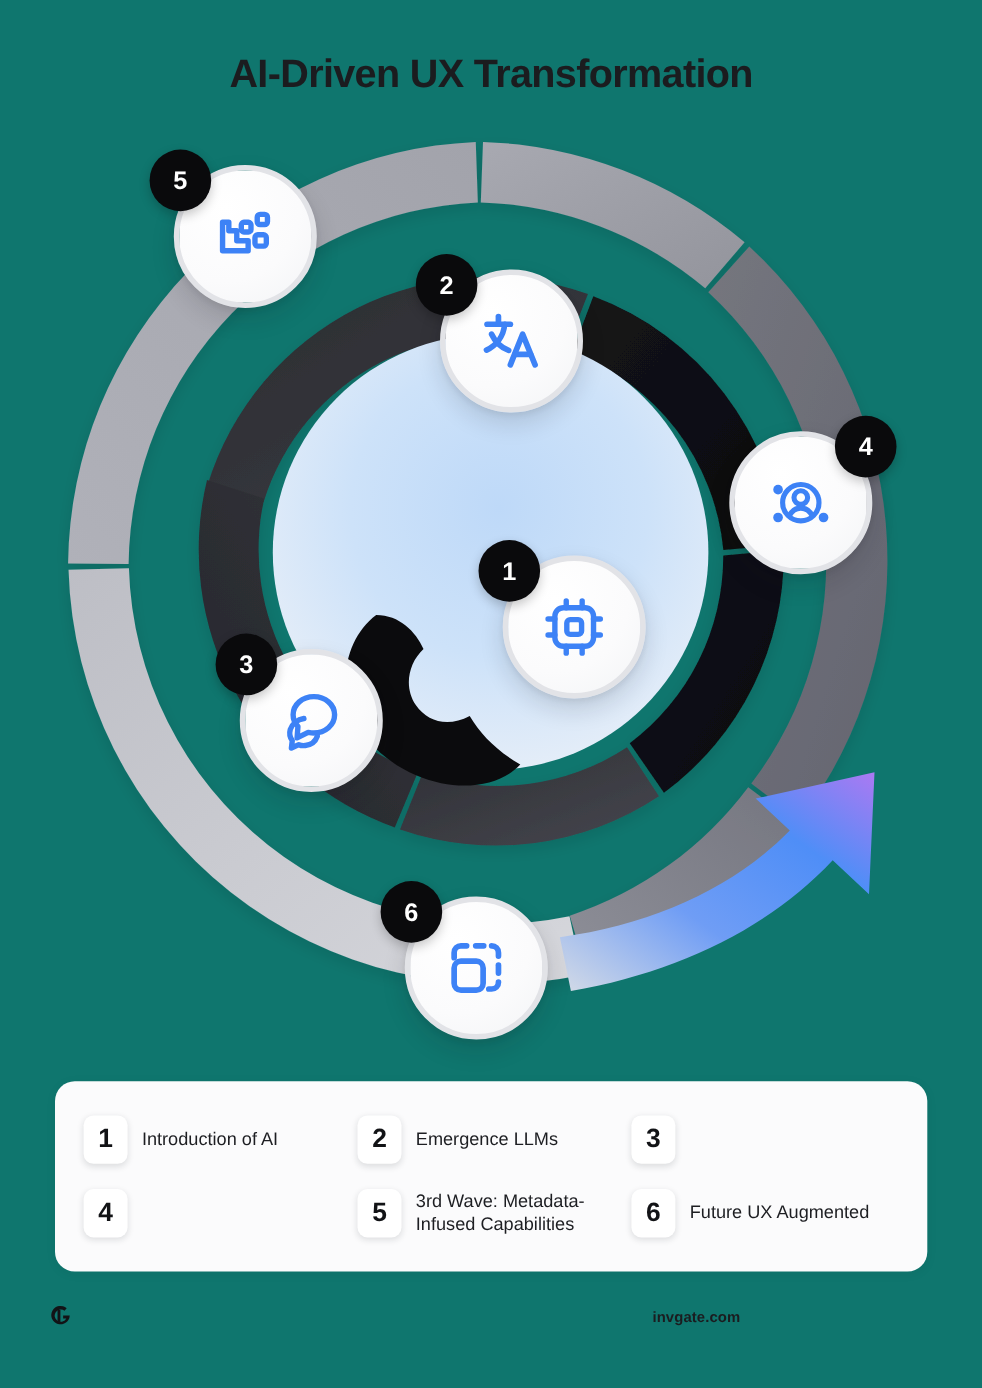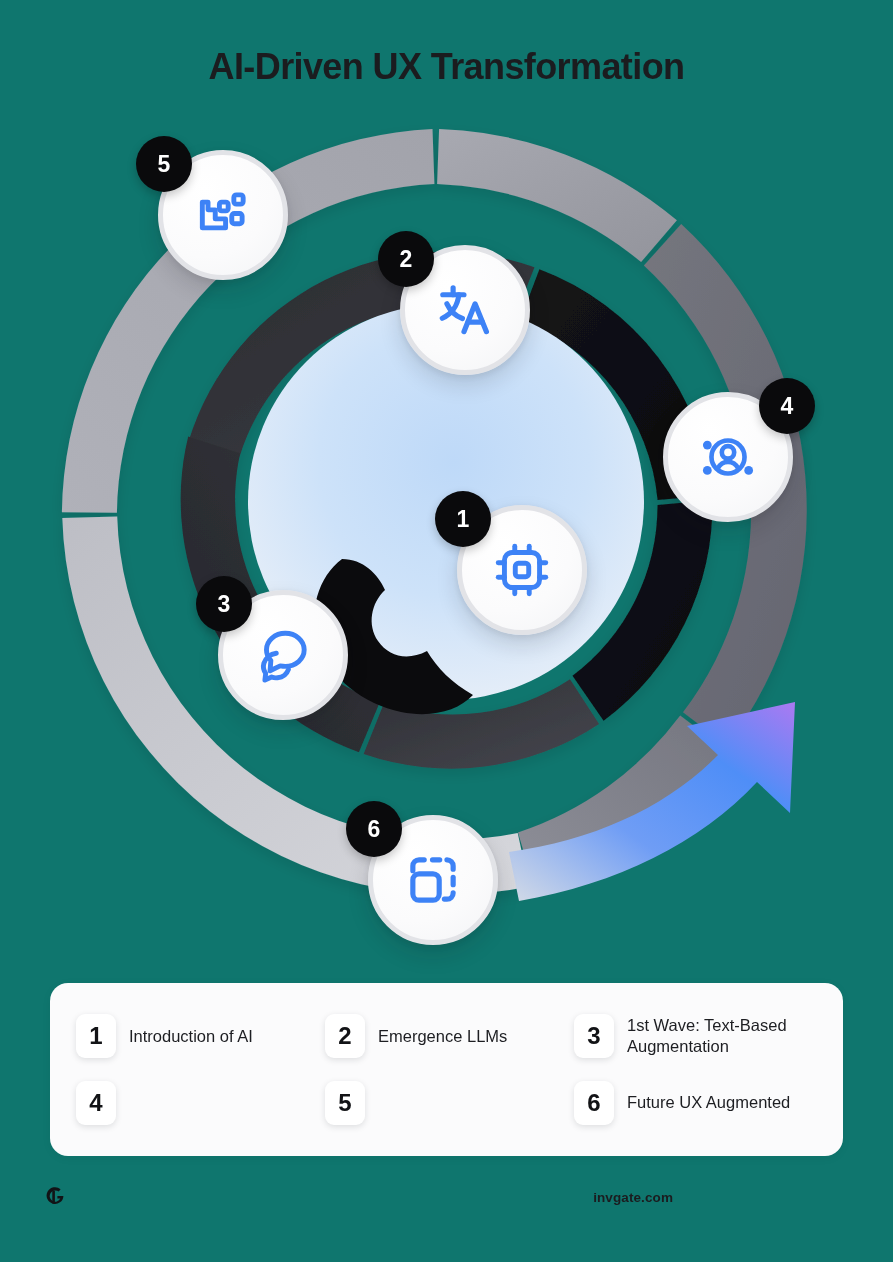--- a/index.html
+++ b/index.html
@@ -360,29 +360,29 @@
       <div class="legend-label">Introduction of AI</div>
     </div>
 
     <div class="legend-item">
       <div class="legend-num">2</div>
       <div class="legend-label">Emergence LLMs</div>
     </div>
 
     <div class="legend-item">
       <div class="legend-num">3</div>
-      <div class="legend-label">1st Wave: Text-Based Augmentation</div>
     </div>
 
     <div class="legend-item">
       <div class="legend-num">4</div>
     </div>
 
     <div class="legend-item">
       <div class="legend-num">5</div>
+      <div class="legend-label">3rd Wave: Metadata-Infused Capabilities</div>
     </div>
 
     <div class="legend-item">
       <div class="legend-num">6</div>
       <div class="legend-label">Future UX Augmented</div>
     </div>
   </div>
 
   <div class="footer">
     <div class="footer-logo">

